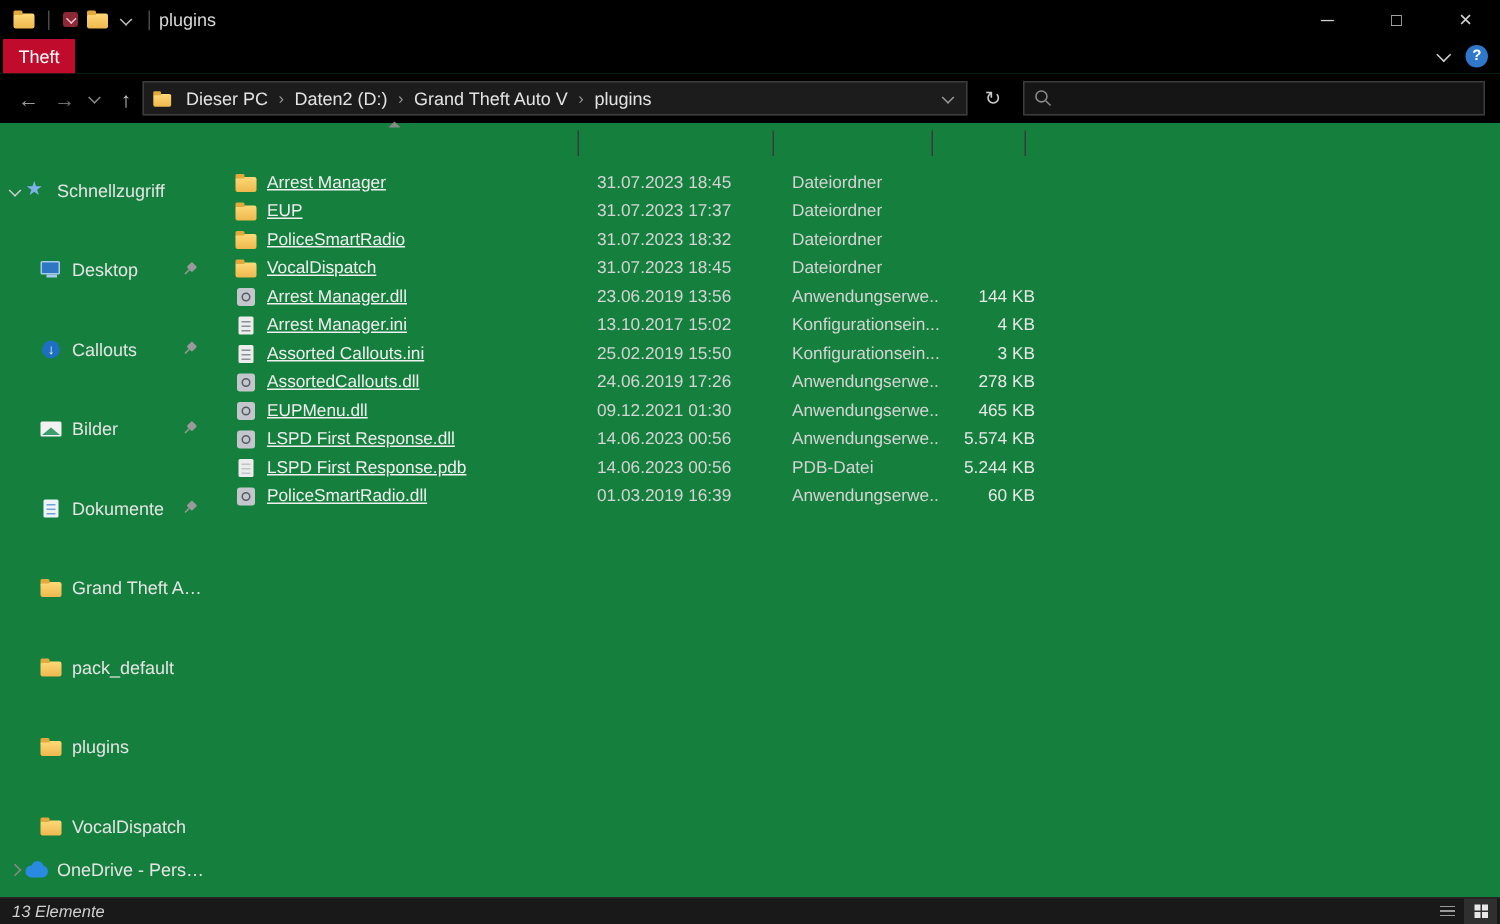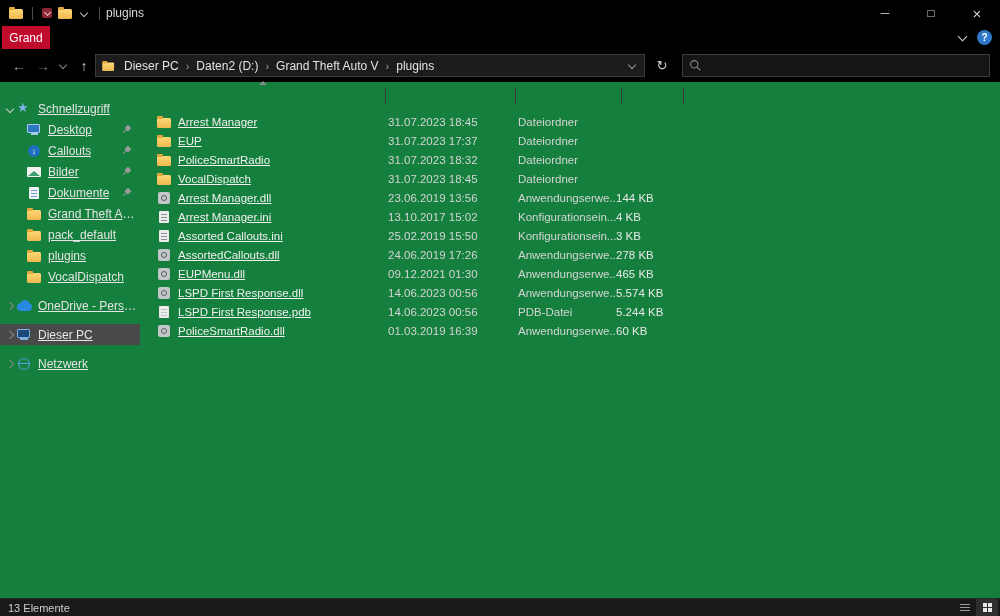--- a/index.html
+++ b/index.html
@@ -72,23 +72,23 @@
   .crumb-wrap:last-child .crumb-sep{display:none;}
   .addr-dd{position:absolute;right:4px;top:0;height:21px;width:18px;display:flex;align-items:center;justify-content:center;}
   .addr-dd .chev{width:7px;height:7px;position:relative;}
   .addr-dd .chev::before{content:'';position:absolute;left:1px;top:0;width:5px;height:5px;border-right:1px solid #9a9a9a;border-bottom:1px solid #9a9a9a;transform:rotate(45deg);}
   .refresh-btn{position:absolute;left:650px;top:5px;width:24px;height:23px;display:flex;align-items:center;justify-content:center;color:#c9c9c9;font-size:13px;}
   .search-box{position:absolute;left:682px;top:5px;width:308px;height:23px;background:#151515;border:1px solid #3c3c3c;box-sizing:border-box;display:flex;align-items:center;padding:0 6px;}
   .search-box input{flex:1;background:transparent;border:none;outline:none;color:#d8d8d8;font:12px "Liberation Sans","DejaVu Sans",sans-serif;margin-left:6px;}
   .search-box input::placeholder{color:#8a8a8a;}
 
   
-  .sidebar{position:absolute;left:0;top:82px;width:140px;bottom:17px;padding-top:16px;box-sizing:border-box;overflow:hidden;text-decoration:underline;}
+  .sidebar{position:absolute;left:0;top:82px;width:140px;bottom:17px;padding-top:34px;box-sizing:border-box;overflow:hidden;}
   .side-item{display:flex;align-items:center;height:21px;padding-left:4px;position:relative;color:#e4e4e4;font-size:12px;white-space:nowrap;}
-  .side-item.lvl-1{padding-left:26px;}
+  .side-item.lvl-1{padding-left:26px;margin-top:32px;}
   .side-item.gap{margin-top:8px;}
   .side-item.selected{background:#494949;}
   .expander{width:12px;flex:0 0 12px;visibility:hidden;position:relative;height:12px;}
   .side-item.expander-on .expander{visibility:visible;}
   .expander::before{content:'';position:absolute;left:3px;top:3px;width:5px;height:5px;border-right:1px solid #8a8a8a;border-bottom:1px solid #8a8a8a;transform:rotate(-45deg);}
   .side-item.expanded .expander::before{transform:rotate(45deg);border-color:#cfcfcf;}
   .side-label{margin-left:4px;overflow:hidden;text-overflow:ellipsis;}
   .pin{position:absolute;right:9px;top:6px;width:9px;height:9px;display:none;transform:rotate(45deg);}
   .side-item.pinned .pin{display:block;}
   .pin::before{content:'';position:absolute;top:0;left:2px;width:5px;height:5px;background:#9a9a9a;border-radius:1px;}
@@ -100,27 +100,27 @@
   .col-headers span{box-sizing:border-box;border-right:1px solid #3a3a3a;height:17px;line-height:17px;font-size:11.5px;color:#c9c9c9;}
   .col-headers span:nth-child(1){width:246px;padding-left:20px;}
   .col-headers span:nth-child(2){width:130px;padding-left:2px;}
   .col-headers span:nth-child(3){width:106px;padding-left:2px;}
   .col-headers span:nth-child(4){width:62px;text-align:right;padding-right:6px;}
   .sort-caret{position:absolute;left:119px;top:-1px;width:0;height:0;border-left:4px solid transparent;border-right:4px solid transparent;border-bottom:4px solid #8a8a8a;}
   .rows{position:absolute;left:0;top:30px;right:0;}
   .file-row{display:flex;align-items:center;height:19px;padding-left:16px;font-size:11.5px;}
   .row-ih{width:16px;height:14px;position:relative;flex:0 0 16px;margin-right:6px;}
   .c-name{width:210px;color:#f0f0f0;white-space:nowrap;overflow:hidden;text-overflow:ellipsis;text-decoration:underline;}
-  .c-date{width:130px;color:#d4d4d4;}
+  .c-date{width:130px;color:#d4d4d4;margin-left:10px;}
   .c-type{width:98px;color:#d4d4d4;white-space:nowrap;overflow:hidden;}
-  .c-size{width:64px;color:#e8e8e8;padding-right:2px;}
+  .c-size{width:64px;color:#e8e8e8;text-align:right;padding-right:2px;}
 
   
   .statusbar{position:absolute;left:0;right:0;bottom:0;height:17px;background:#191919;border-top:1px solid #262626;display:flex;align-items:center;}
-  .status-text{font-size:11px;color:#cfcfcf;padding-left:8px;}
+  .status-text{font-size:11px;color:#cfcfcf;padding-left:8px;font-style:italic;}
   .view-toggles{position:absolute;right:2px;bottom:0;height:17px;display:flex;}
   .view-btn{width:22px;height:17px;display:flex;align-items:center;justify-content:center;}
   .view-btn.active{background:#2f2f2f;}
   .details-glyph{width:10px;height:8px;background:repeating-linear-gradient(to bottom,#9a9a9a 0,#9a9a9a 1px,transparent 1px,transparent 3px);}
   .thumbs-glyph{width:4px;height:4px;background:#e8e8e8;box-shadow:5px 0 0 #e8e8e8,0 5px 0 #e8e8e8,5px 5px 0 #e8e8e8;margin:-5px 5px 0 0;}
 </style>
 </head>
 <body>
 
 <div class="window">
@@ -134,21 +134,21 @@
     <span class="sep"></span>
     <span class="title-text">plugins</span>
     <div class="win-controls">
       <span class="win-btn">─</span>
       <span class="win-btn">□</span>
       <span class="win-btn" style="font-size:15px">×</span>
     </div>
   </div>
 
   <div class="ribbon">
-    <span class="file-tab" id="file-tab" style="background: rgb(192, 11, 45);">Grand</span>
+    <span class="file-tab" id="file-tab" style="background: rgb(192, 11, 45);">Theft</span>
     <span style="width:10px"></span>
     <span style="display:flex">
         <span class="ribbon-tab"></span>
         <span class="ribbon-tab"></span>
         <span class="ribbon-tab"></span>
       </span>
     <div class="ribbon-right">
       <span class="ribbon-chevron"></span>
       <span class="help-btn">?</span>
     </div>

